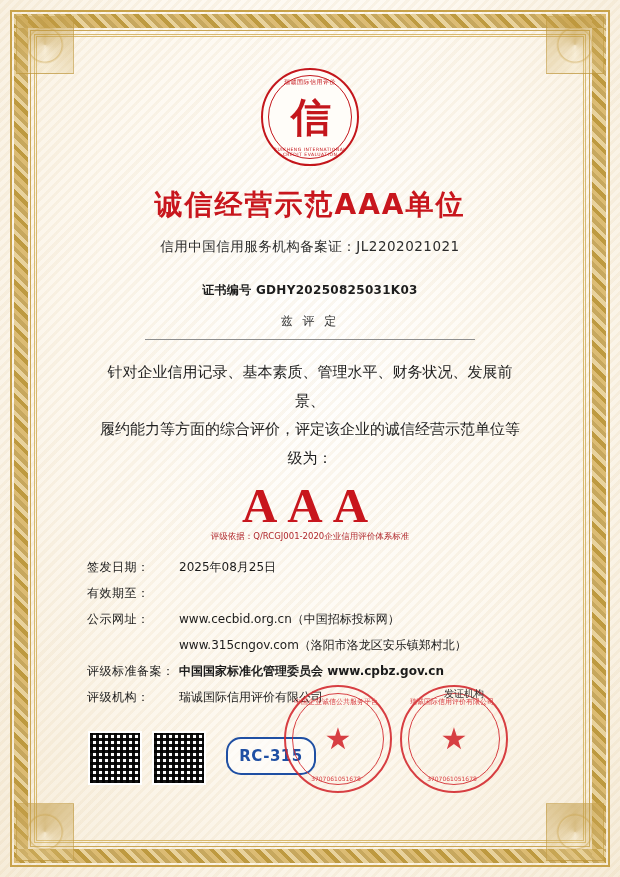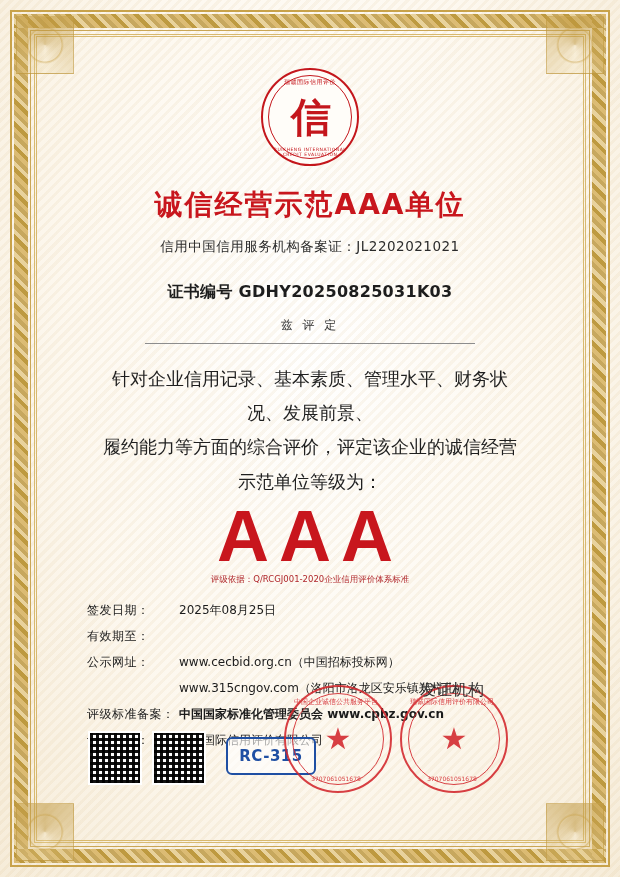--- a/index.html
+++ b/index.html
@@ -90,42 +90,43 @@
   .title{
     margin-top:20px;
     font-family:"DejaVu Sans","Liberation Sans",sans-serif;
     font-size:28px;font-weight:bold;color:#c8161d;
     letter-spacing:2px;
   }
   .subtitle{
     margin-top:14px;font-size:13.5px;color:#2b2b2b;letter-spacing:.5px;
   }
   .certno{
-    margin-top:26px;font-size:16px;color:#1d1d1d;font-weight:bold;letter-spacing:.3px;
+    margin-top:26px;font-size:12px;color:#1d1d1d;font-weight:bold;letter-spacing:.3px;
   }
   .hereby{
     margin-top:14px;font-size:12px;color:#333;letter-spacing:3px;
   }
   .company{
     margin-top:14px;
     font-size:25px;font-weight:bold;color:#111;letter-spacing:2px;
   }
   .rule{
     width:330px;height:1px;background:#8d8d8d;margin:9px auto 0;
   }
   .address{
     margin-top:12px;font-size:12px;color:#2a2a2a;letter-spacing:.5px;
   }
   .desc{
     margin:18px auto 0;width:420px;
-    font-size:18px;color:#1f1f1f;line-height:1.9;text-align:center;
+    font-size:15px;color:#1f1f1f;line-height:1.9;text-align:center;
   }
   .grade{
-    font-family:Liberation Sans, sans-serif;
-    font-size:72px;font-weight:bold;color:#c8161d;
+    margin-top:8px;
+    font-family:Liberation Serif, serif;
+    font-size:49px;font-weight:bold;color:#c8161d;
     letter-spacing:10px;line-height:1.05;
   }
   .grade-std{
     margin-top:0px;font-size:8.5px;color:#b0272c;letter-spacing:0px;
   }
 
   .details{
     margin:16px auto 0;
     width:446px;text-align:left;
     font-size:12px;color:#1b1b1b;
@@ -143,21 +144,21 @@
     width:50px;height:50px;
     background:
       repeating-linear-gradient(0deg,#111 0 3px,#fff 3px 6px),
       repeating-linear-gradient(90deg,#111 0 3px,#fff 3px 6px);
     background-blend-mode:multiply;
     border:2px solid #fff;
   }
   .qr2{left:72px;}
   .rc{
     position:absolute;left:146px;bottom:36px;
-    width:86px;height:34px;border:2px solid #1f4fa3;border-radius:6px;
+    width:86px;height:34px;border:2px solid #1f4fa3;border-radius:15px;
     color:#1f4fa3;font-weight:bold;font-size:15px;
     display:flex;align-items:center;justify-content:center;
     letter-spacing:.5px;background:rgba(255,255,255,.6);text-align:right;
   }
   .stamp{
     position:absolute;bottom:18px;width:104px;height:104px;border-radius:50%;
     border:2px solid #d3262c;color:#d3262c;
     display:flex;align-items:center;justify-content:center;
     opacity:.88;
   }
@@ -166,21 +167,21 @@
   }
   .stamp .star{font-size:30px;line-height:1;}
   .stamp .st-top,.stamp .st-bot{
     position:absolute;left:0;right:4px;text-align:center;font-size:7px;
   }
   .stamp .st-top{top:10px;}
   .stamp .st-bot{bottom:9px;font-size:6px;}
   .stamp-a{right:148px;}
   .stamp-b{right:32px;}
   .stamp-label{
-    position:absolute;right:56px;bottom:110px;font-size:16px;color:#333;
+    position:absolute;right:56px;bottom:110px;font-size:10px;color:#333;
   }
 </style>
 </head>
 <body>
 
 <div class="cert">
   <div class="border-outer"></div>
   <div class="border-band"></div>
   <div class="border-inner"></div>
   <div class="border-inner2"></div>

